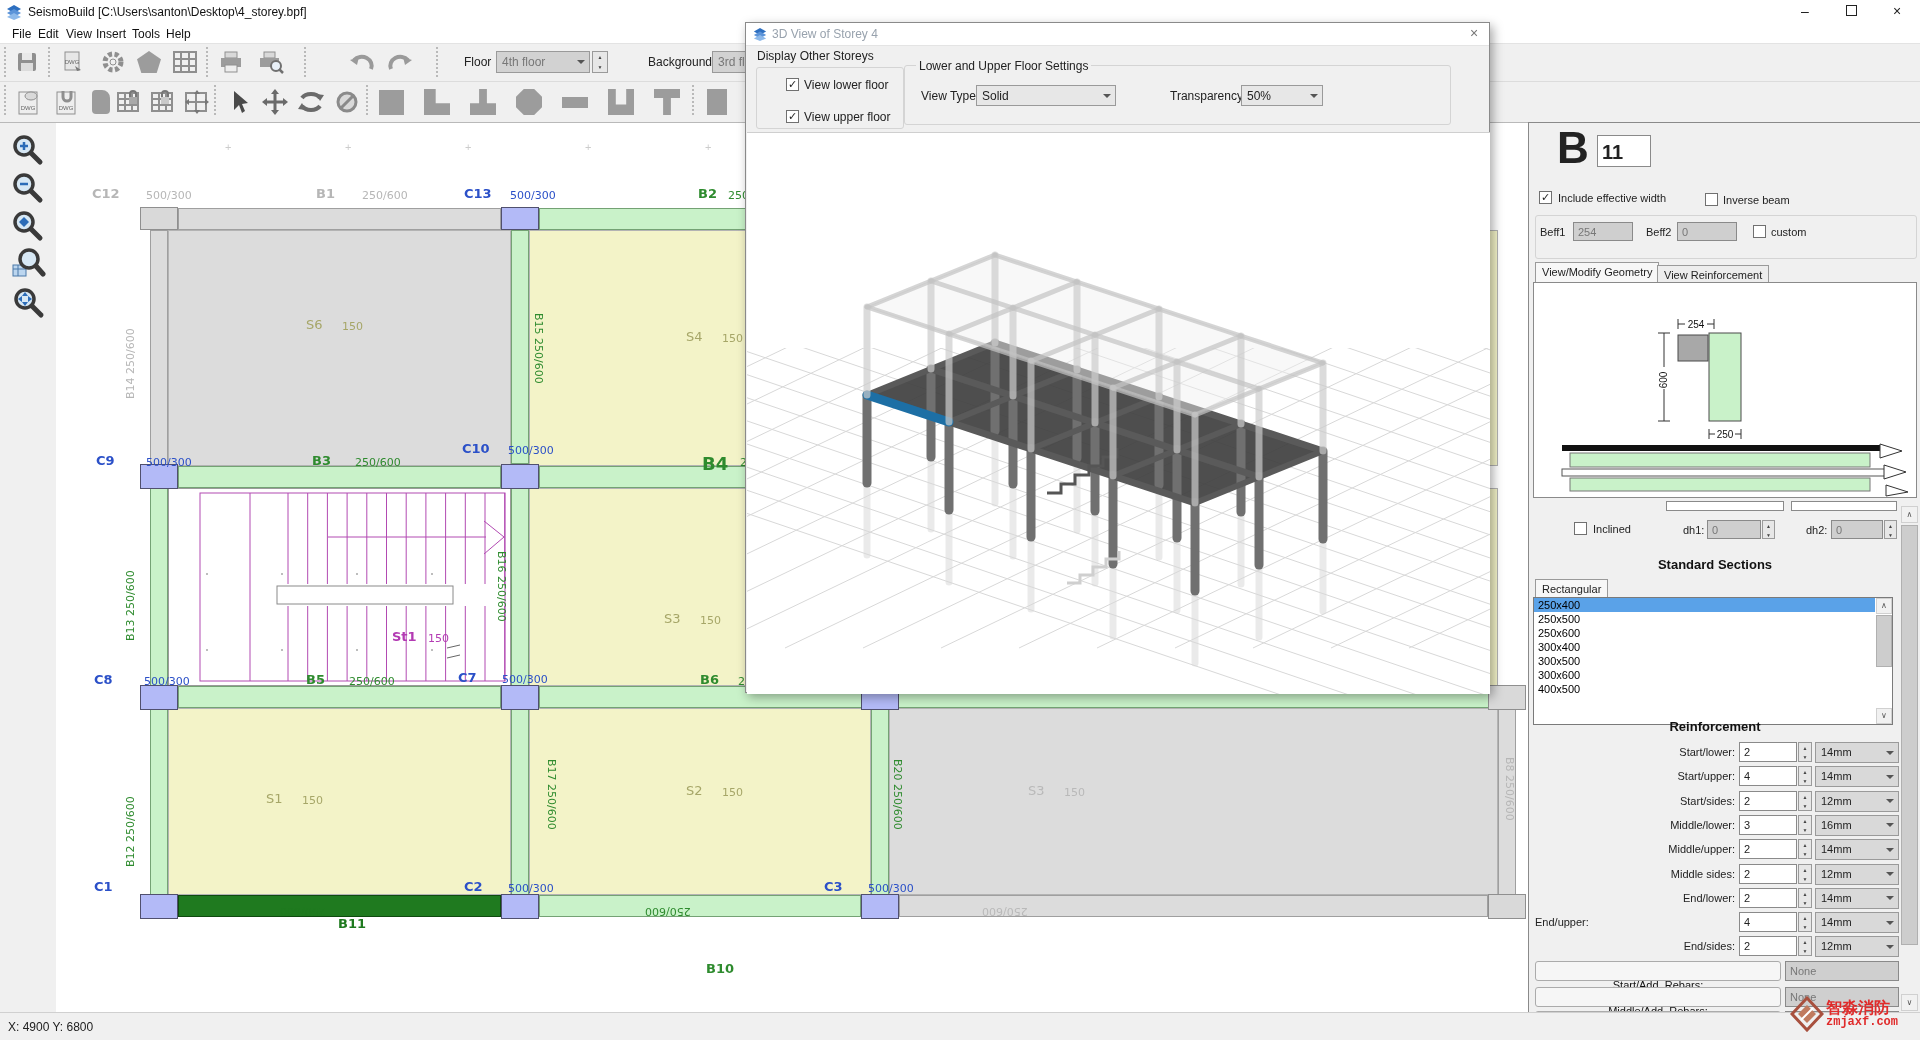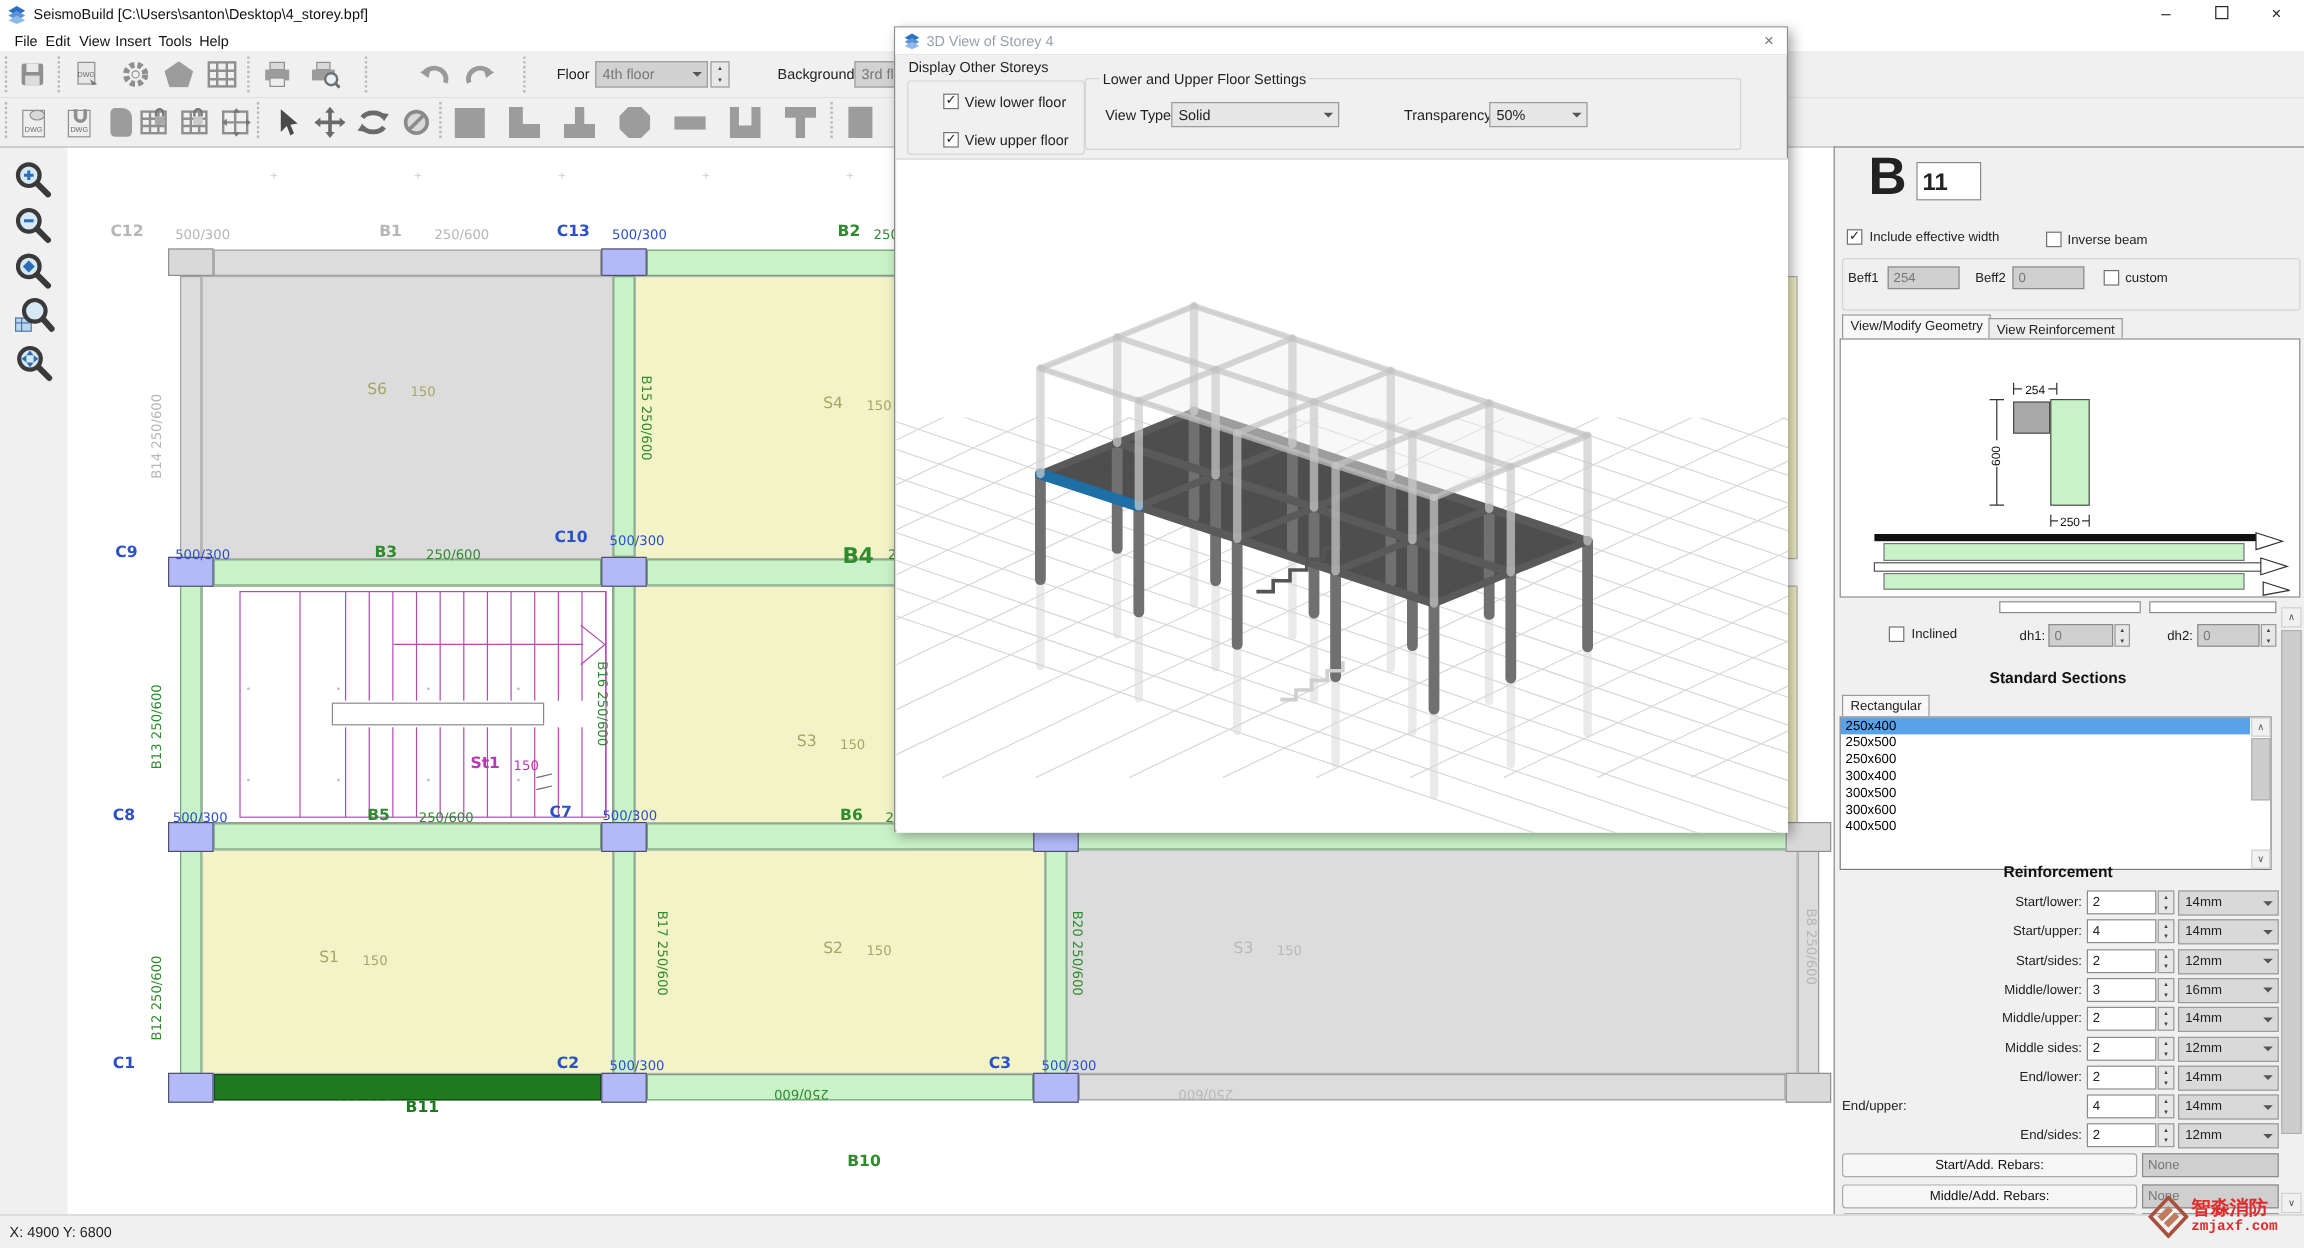--- a/index.html
+++ b/index.html
@@ -68,21 +68,21 @@
   .tab{position:absolute;box-sizing:border-box;border:1px solid #9a9a9a;border-bottom:none;font-size:11px;
        padding:3px 6px 0 6px;background:#ededed;}
   .tab.active{background:#f7f7f7;}
   .heading{position:absolute;font-size:13px;font-weight:bold;color:#111;text-align:center;}
   .listbox{position:absolute;background:#fff;border:1px solid #7a7a7a;box-sizing:border-box;}
   .listitem{height:14px;font-size:11px;padding-left:4px;line-height:14px;color:#000;}
   .listitem.sel{background:#5aa2e8;}
   .sb{position:absolute;background:#f1f1f1;border:1px solid #d0d0d0;box-sizing:border-box;font-size:8px;color:#555;text-align:center;}
   .sb-thumb{position:absolute;background:#cdcdcd;border:1px solid #b0b0b0;box-sizing:border-box;}
   .btn{position:absolute;box-sizing:border-box;border:1px solid #ababab;border-radius:3px;background:#f6f6f6;
-       font-size:11px;text-align:center;padding-top:3px;color:#111;}
+       font-size:11px;text-align:center;padding-top:17px;color:#111;}
   .statusbar{position:absolute;left:0;top:1012px;width:1920px;height:28px;background:#f0f0f0;border-top:1px solid #d0d0d0;}
   .status-text{position:absolute;left:8px;top:7px;font-size:12px;color:#222;}
   .watermark{position:absolute;left:1790px;top:996px;z-index:300;display:flex;align-items:center;}
   .wm-texts{margin-left:2px;}
   .wm1{font-size:16px;font-weight:bold;color:#e02b2b;line-height:17px;white-space:nowrap;}
   .wm2{font-size:12px;font-weight:bold;color:#e02b2b;line-height:13px;font-family:"Liberation Mono",monospace;}
 </style>
 </head>
 <body>
 

